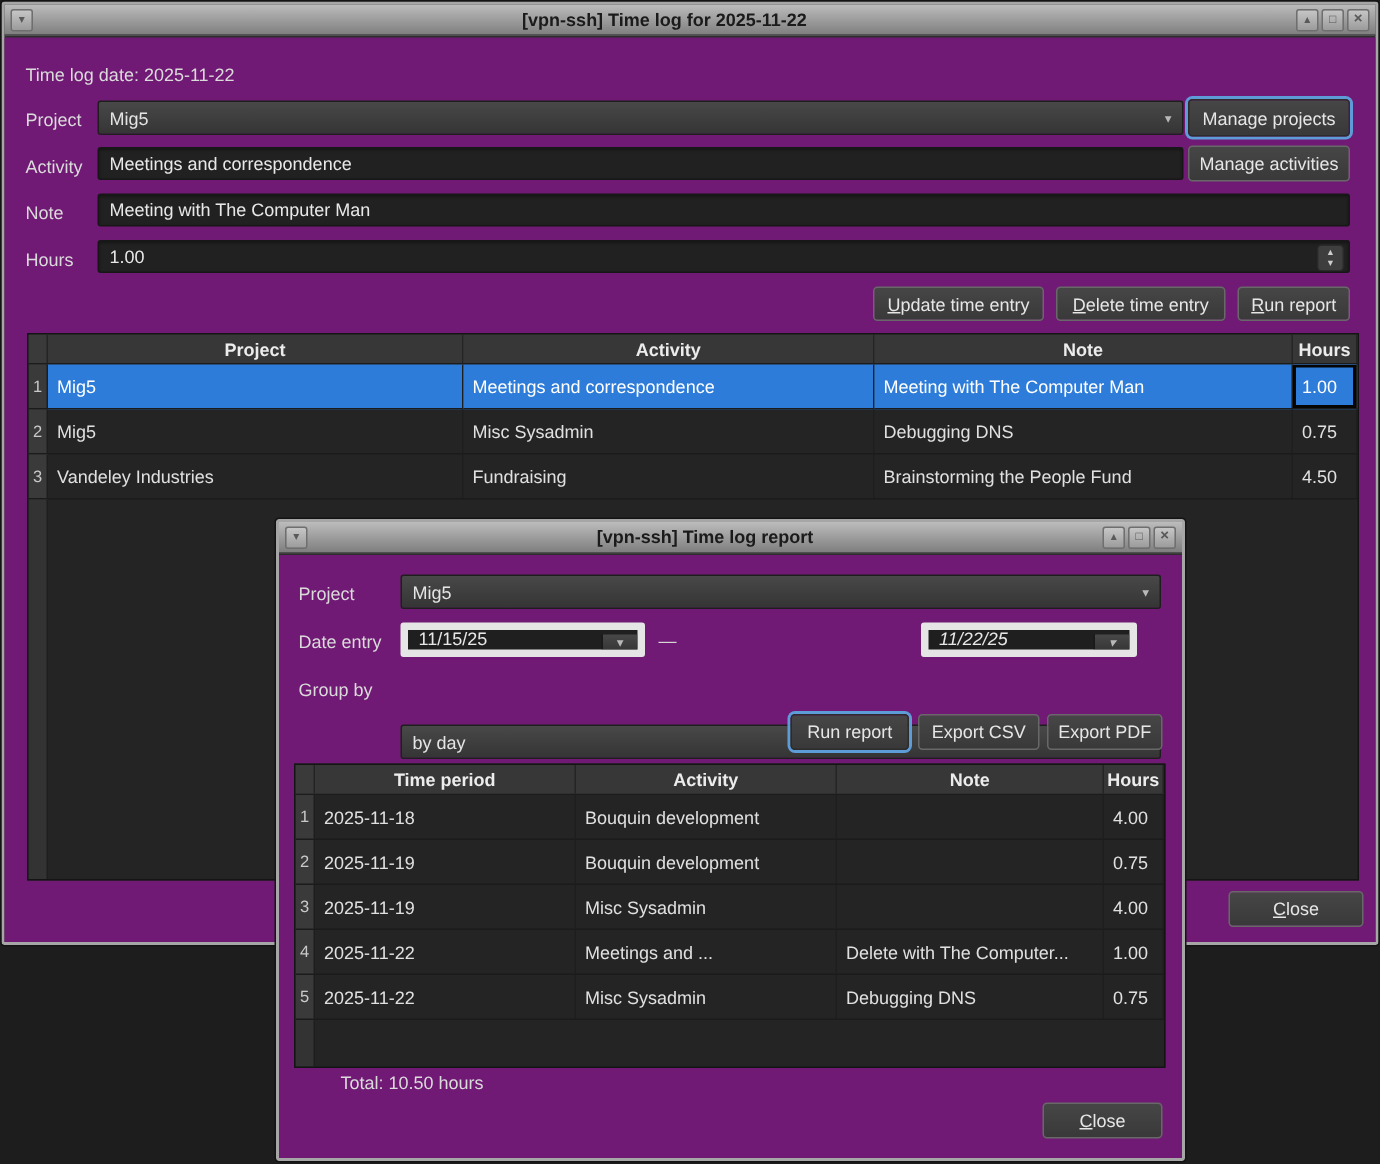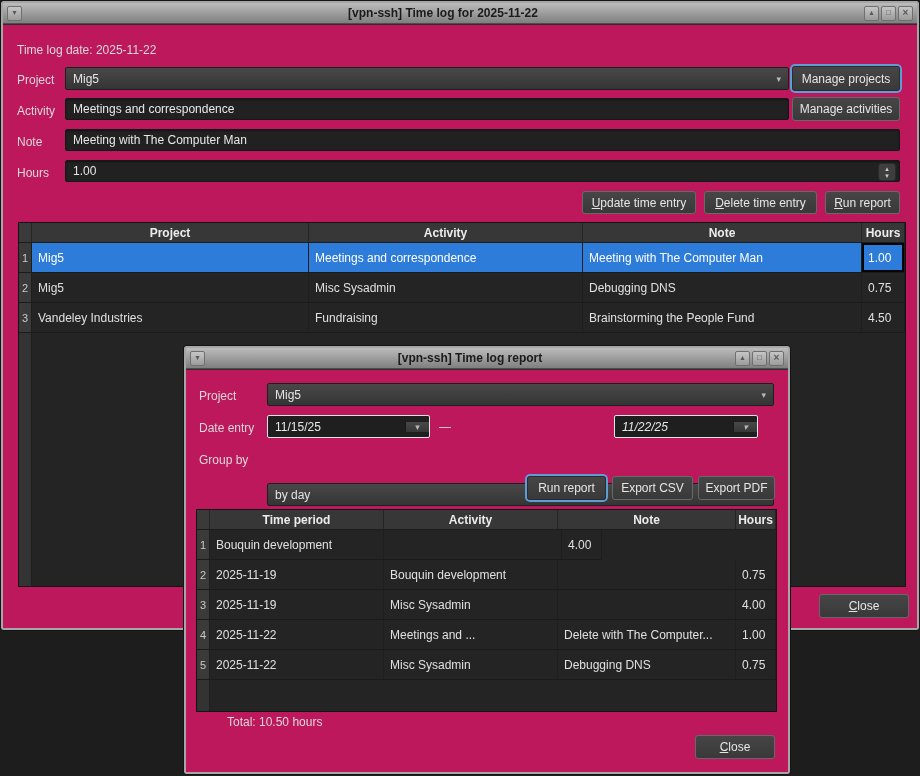--- a/index.html
+++ b/index.html
@@ -27,21 +27,21 @@
     white-space:nowrap; overflow:hidden;
   }
   .tb-btn {
     width:15px; height:15px; margin:0 1px; flex:none;
     background:linear-gradient(#c6c6c6,#9b9b9b);
     border:1px solid #6f6f6f; border-radius:2px;
     display:flex; align-items:center; justify-content:center;
     color:#595959; font-size:8px; line-height:1;
   }
   .tb-btn.close-b { font-size:10px; font-weight:bold; }
-  .content { position:absolute; left:0; top:22px; right:0; bottom:0; background:#be185d; }
+  .content { position:absolute; left:0; top:22px; right:0; bottom:0; background:#701a75; }
 
   
   .lbl { position:absolute; color:#dadada; white-space:nowrap; }
   .entry {
     position:absolute; background:#212121; border:1px solid #171717;
     border-radius:2px; color:#e8e8e8; display:flex; align-items:center;
     padding:0 7px; white-space:nowrap; overflow:hidden;
     box-shadow:inset 0 1px 2px rgba(0,0,0,.4);
   }
   .combo {
@@ -60,22 +60,22 @@
   .mn { display:block; }
   .mn::first-letter { text-decoration:underline; }
 
   .spin {
     position:absolute; right:3px; top:2px; width:18px; height:18px;
     background:#3e3e3e; border:1px solid #2a2a2a; border-radius:3px;
     display:flex; flex-direction:column; align-items:center; justify-content:center;
     color:#cdcdcd; font-size:7px; line-height:7px;
   }
   .datebox {
-    position:absolute; background:#1f1f1f; border:1px solid #e5e5e5;
-    border-radius:2px; display:flex; align-items:center; overflow:hidden;
+    position:absolute; background:#1f1f1f; border:5px solid #e5e5e5;
+    border-radius:2px; display:flex; align-items:flex-end; overflow:hidden;
   }
   .datebox .dval { flex:1; display:flex; align-items:center; padding:0 7px; color:#e8e8e8; }
   .datebox .dbtn {
     width:24px; flex:none; background:linear-gradient(#484848,#373737);
     border-left:1px solid #191919; display:flex; align-items:center; justify-content:center;
     color:#b8b8b8; font-size:9px;
   }
   .dash { position:absolute; color:#d6d6d6; }
 
   
@@ -268,20 +268,21 @@
     <div class="sheet dt" style="left:10px;top:139px;width:581px;height:203px;">
       <div class="sh-row sh-head">
         <div class="c num w-num"></div>
         <div class="c w-t">Time period</div>
         <div class="c w-a">Activity</div>
         <div class="c w-n">Note</div>
         <div class="c w-h">Hours</div>
       </div>
       <div class="sh-row">
         <div class="c num w-num">1</div>
+        <div class="c w-t">2025-11-18</div>
         <div class="c w-a">Bouquin development</div>
         <div class="c w-n"></div>
         <div class="c w-h">4.00</div>
       </div>
       <div class="sh-row">
         <div class="c num w-num">2</div>
         <div class="c w-t">2025-11-19</div>
         <div class="c w-a">Bouquin development</div>
         <div class="c w-n"></div>
         <div class="c w-h">0.75</div>

